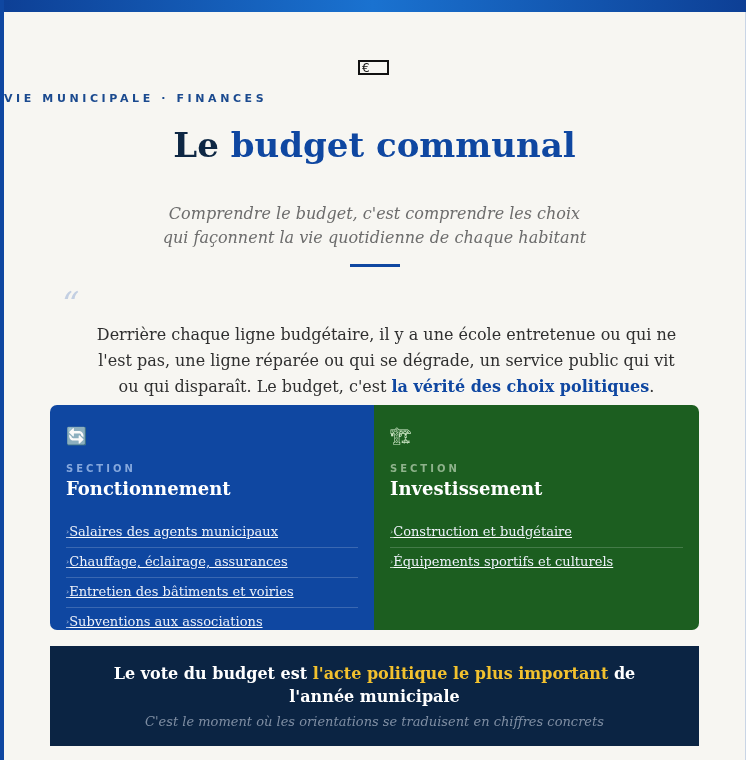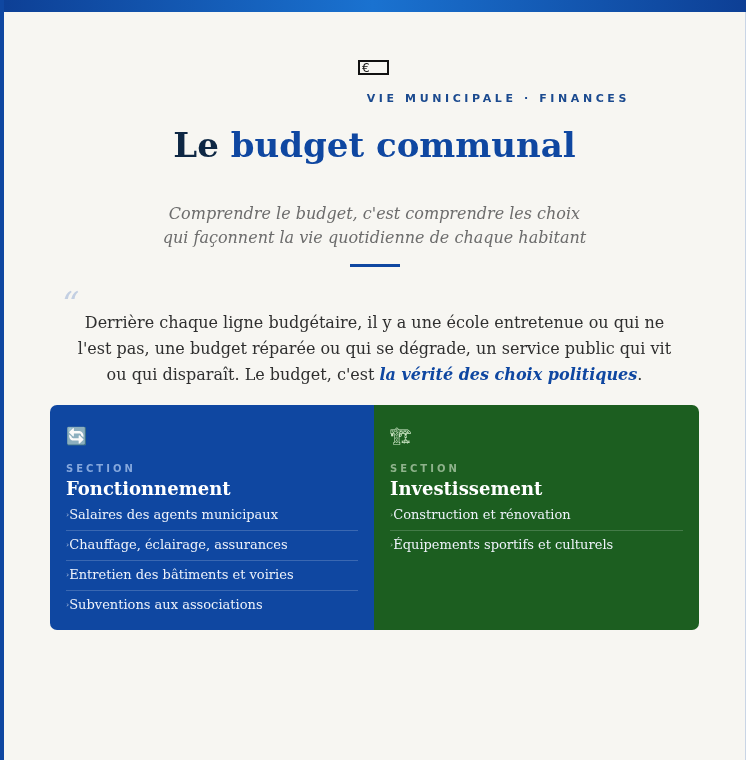--- a/index.html
+++ b/index.html
@@ -18,21 +18,21 @@
     background: #f7f6f2;
   }
   .right-line { position:absolute; right:0; top:12px; width:1px; height:748px; background:#c9d5e6; }
   .logo {
     position: absolute; left: 354px; top: 48px; width: 31px; height: 15px;
     border: 2px solid #111; box-sizing: border-box;
     font-family: "DejaVu Sans", sans-serif; font-size: 12px; line-height: 12px;
     color: #111; padding-left: 2px;
   }
   .kicker {
-    position: absolute; left: 0; width: 626px; top: 80px; text-align: right;
+    position: absolute; left: 0; width: 626px; top: 80px; text-align: left;
     font-family: "DejaVu Sans", sans-serif; font-weight: bold; font-size: 11px;
     letter-spacing: 3.6px; color: #1b4a8f;
   }
   .title {
     position: absolute; left: 0; width: 741px; top: 112px; text-align: center;
     font-weight: bold; color: #0e2744; font-size: 34px; line-height: 42px;
   }
   .title .hl { color: #0f47a1; }
   .subtitle {
     position: absolute; left: 0; width: 741px; top: 190px; text-align: center;
@@ -40,37 +40,37 @@
   }
   .rule { position: absolute; left: 346px; top: 252px; width: 50px; height: 3px; background: #0f47a1; }
   .quote-mark {
     position: absolute; left: 58px; top: 275px; font-size: 34px; font-style: italic;
     color: #c3cfe2; font-family: "DejaVu Serif", serif; line-height: 34px;
   }
   .quote {
     position: absolute; left: 60px; width: 621px; top: 298px; text-align: center;
     color: #2f2f2f; font-size: 16px; line-height: 26px;
   }
-  .quote .hl { color: #0f47a1; font-weight: bold; font-style: italic; }
+  .quote .hl { color: #0f47a1; font-weight: bold; }
   .cards {
     position: absolute; left: 46px; top: 393px; width: 649px; height: 225px;
     border-radius: 7px; overflow: hidden; display: flex;
   }
   .card { position: relative; height: 100%; box-sizing: border-box; padding: 20px 16px 0 16px; color: #fff; }
   .card.blue { width: 324px; background: #0f47a1; }
   .card.green { width: 325px; background: #1c5e20; }
   .card-icon { height: 22px; font-size: 17px; line-height: 22px; color: #cfe0f7; font-family: "DejaVu Sans", sans-serif; }
   .card.green .card-icon { color: #cfe8c8; }
   .card-label {
     margin-top: 16px; font-family: "DejaVu Sans", sans-serif; font-weight: bold;
     font-size: 10px; letter-spacing: 3px; color: #86a8dd;
   }
   .card.green .card-label { color: #8fb38c; }
   .card-title { margin-top: 3px; font-weight: bold; font-size: 18px; line-height: 24px; color: #ffffff; }
-  .card ul { list-style: none; margin: 0 0 0 0; padding: 0; }
+  .card ul { list-style: none; margin: 17px 0 0 0; padding: 0; text-decoration: underline; }
   .card li {
     font-size: 13px; line-height: 16px; padding: 6px 0 7px 0;
     border-bottom: 1px solid rgba(255,255,255,0.18); color: #eef2fa;
   }
   .card li:last-child { border-bottom: none; }
   .card li .chev { font-size: 8px; opacity: 0.7; vertical-align: 2px; }
   .banner {
     position: absolute; left: 46px; top: 634px; width: 649px; height: 100px;
     background: #0b2443; text-align: center; box-sizing: border-box; padding-top: 16px;
   }
@@ -94,43 +94,50 @@
   </h1>
 
   <div class="subtitle">
     <span>Comprendre le budget, c'est comprendre les choix</span><br>
     <span>qui façonnent la vie quotidienne de chaque habitant</span>
   </div>
 
   <div class="rule"></div>
 
   <div class="quote-mark">“</div>
-  <blockquote class="quote" style="margin:0;">
+  <blockquote class="quote" style="margin:12px;">
     <span>Derrière chaque ligne budgétaire, il y a une école entretenue ou qui ne</span><br>
-    <span>l'est pas, une budget réparée ou qui se dégrade, un service public qui vit</span><br>
+    <span>l'est pas, une ligne réparée ou qui se dégrade, un service public qui vit</span><br>
     <span>ou qui disparaît. Le budget, c'est </span><span class="hl">la vérité des choix politiques</span><span>.</span>
   </blockquote>
 
   <div class="cards">
     <div class="card blue">
       <div class="card-icon">🔄</div>
       <div class="card-label">SECTION</div>
       <div class="card-title">Fonctionnement</div>
       <ul>
         <li><span class="chev">›</span><span>Salaires des agents municipaux</span></li>
         <li><span class="chev">›</span><span>Chauffage, éclairage, assurances</span></li>
         <li><span class="chev">›</span><span>Entretien des bâtiments et voiries</span></li>
         <li><span class="chev">›</span><span>Subventions aux associations</span></li>
       </ul>
     </div>
     <div class="card green">
       <div class="card-icon">🏗</div>
       <div class="card-label">SECTION</div>
       <div class="card-title">Investissement</div>
       <ul>
-        <li><span class="chev">›</span><span>Construction et rénovation</span></li>
+        <li><span class="chev">›</span><span>Construction et budgétaire</span></li>
         <li><span class="chev">›</span><span>Équipements sportifs et culturels</span></li>
       </ul>
     </div>
   </div>
 
+  <div class="banner">
+    <div class="banner-text">
+      <span>Le vote du budget est </span><span class="hl">l'acte politique le plus important</span><span> de</span><br>
+      <span>l'année municipale</span>
+    </div>
+    <div class="banner-sub">C'est le moment où les orientations se traduisent en chiffres concrets</div>
+  </div>
 </div>
 <div class="right-line"></div>
 
 </body></html>

